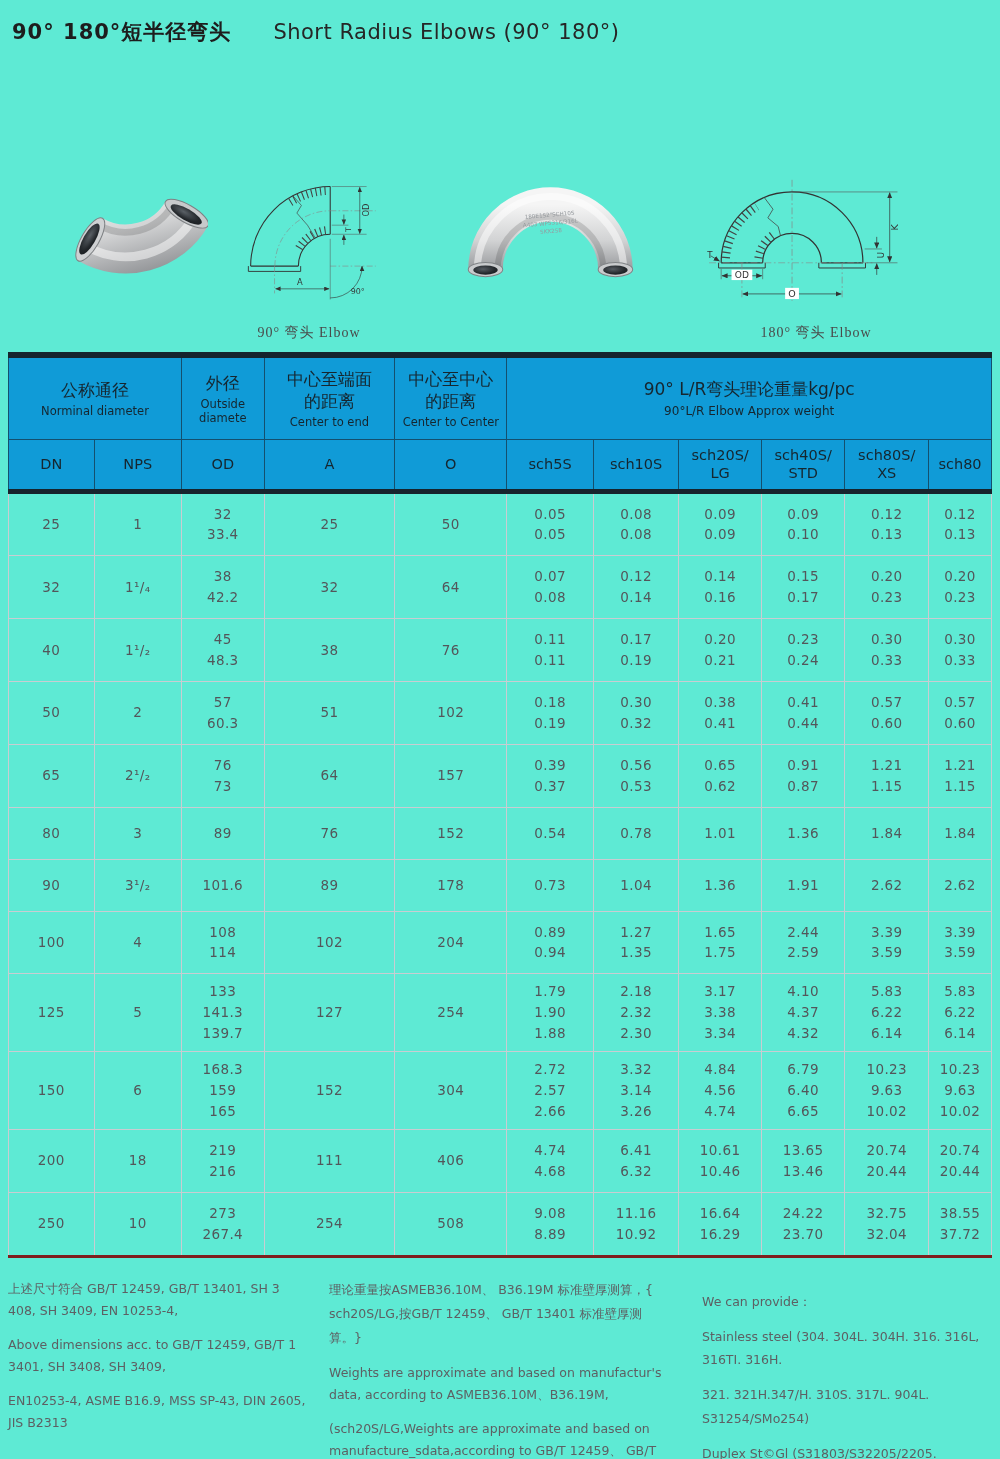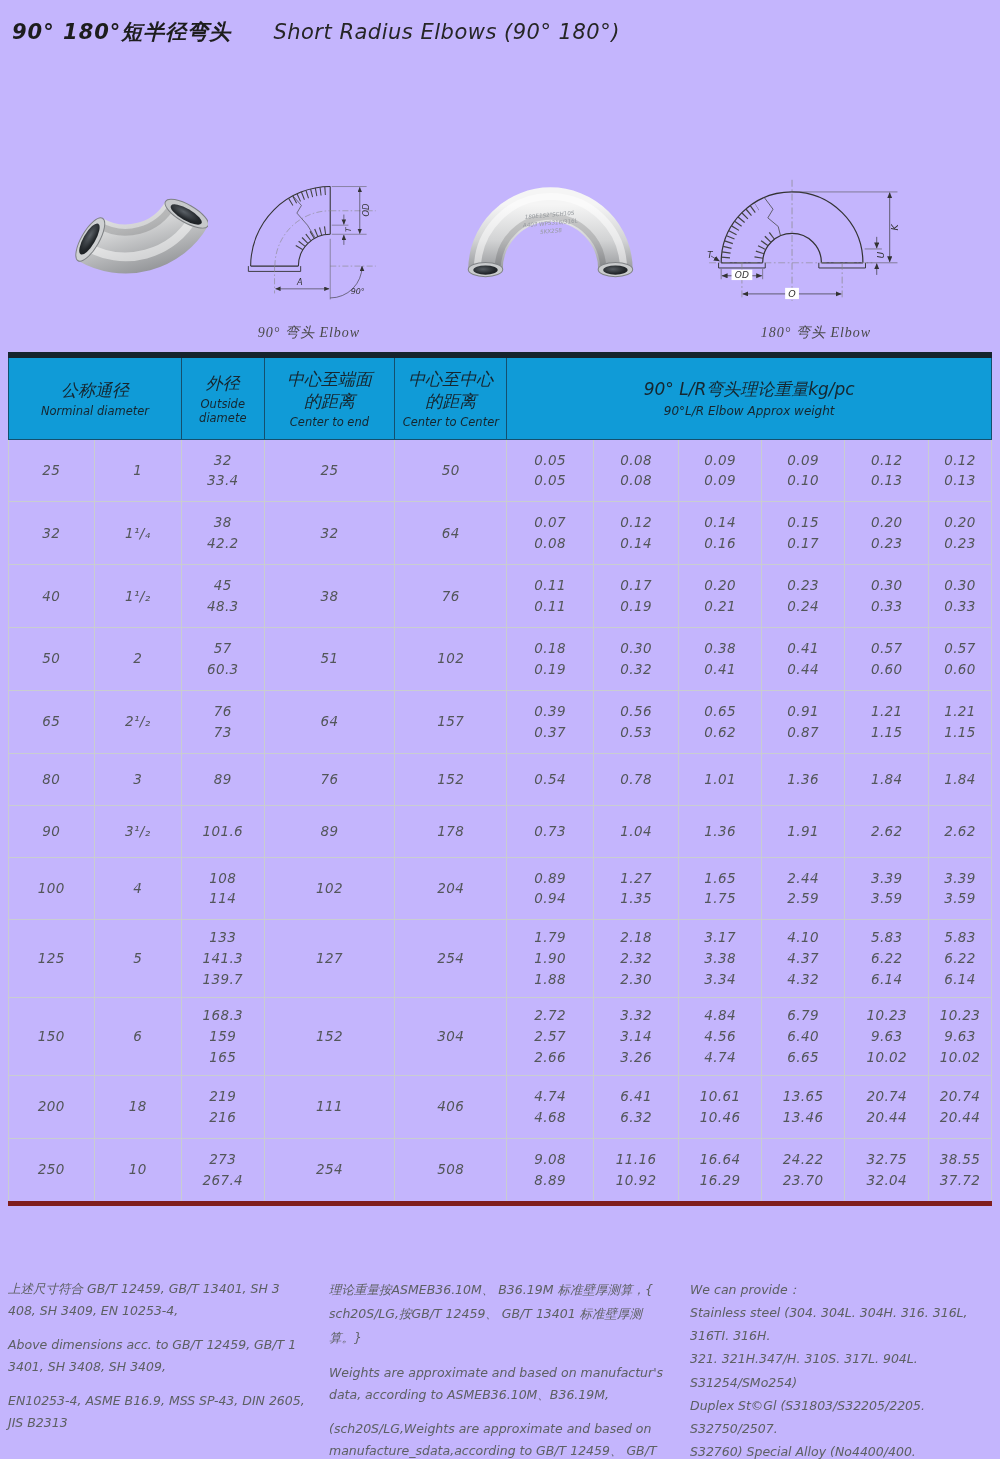--- a/index.html
+++ b/index.html
@@ -1,35 +1,35 @@
 <!DOCTYPE html>
 <html><head>
 <meta charset="utf-8">
 <style>
   * { margin:0; padding:0; box-sizing:border-box; }
   html,body { background:#ffffff; }
   body { font-family:"DejaVu Sans","Liberation Sans",sans-serif; color:#3c4043; }
-  .page { position:relative; width:1000px; height:1459px; background:#c4b5fd; overflow:hidden;font-style:italic; }
+  .page { position:relative; width:1000px; height:1459px; background:#5eead4; overflow:hidden; }
 
   
   .title-row { position:absolute; top:18px; left:12px; white-space:nowrap; }
   .title-zh { font-size:21px; font-weight:700; color:#1d1d1d; letter-spacing:1px; }
   .title-en { font-size:21px; font-weight:400; color:#262626; margin-left:42px; letter-spacing:0.5px; }
 
   
   .figures { position:absolute; top:0; left:0; width:1000px; height:345px; }
   .fig { position:absolute; }
   .fig-caption { position:absolute; top:305px; font-family:"Liberation Serif","DejaVu Serif",serif;
                  font-size:14px; color:#4a4a4a; letter-spacing:1px; text-align:center;margin-top:19px; }
   svg text { font-family:"DejaVu Sans","Liberation Sans",sans-serif; }
 
   
   .table-wrap { position:absolute; top:352px; left:8px; width:984px; }
   table { width:100%; border-collapse:collapse; table-layout:fixed;
-          border-top:6px solid #16242d; border-bottom:5px solid #7f1d1d; }
+          border-top:6px solid #16242d; border-bottom:3px solid #7f1d1d; }
   thead th { background:#109bd7; color:#16262f; font-weight:400; vertical-align:middle;
              border:1px solid #14506e; text-align:center; }
   thead tr.group-row th { height:84px; padding:6px 4px; }
   thead tr.sub-row th { height:52px; font-size:14.5px; white-space:pre-line; line-height:1.25;
                         border-bottom:5px solid #16242d; }
   .gh-zh { font-size:17px; white-space:pre-line; line-height:1.3; }
   .gh-en { font-size:11.5px; margin-top:3px; }
   .gh-big-zh { font-size:17px; }
   .gh-big-en { font-size:12px; margin-top:4px; }
   tbody td { border:1px solid #c9cdd1; text-align:center; vertical-align:middle;
@@ -37,21 +37,21 @@
              letter-spacing:0.4px; }
   tbody tr.lines-1 td { padding:15px 3px; }
   tbody tr.lines-2 td { padding:10px 3px; }
   tbody tr.lines-3 td { padding:7px 3px; }
 
   
   .notes { position:absolute; top:1278px; left:8px; width:984px; display:grid;
            grid-template-columns:300px 340px auto; column-gap:21px;
            font-size:12.5px; color:#5d6063; }
   .notes p { margin:0 0 13px; line-height:1.72; }
-  .notes .col3 p { margin:0; line-height:1.85; }
+  .notes .col3 p { margin:12px; line-height:1.85; }
   .notes .col2 p:first-child { line-height:1.9; }
 </style>
 </head>
 <body>
 
 <div class="page">
 
   <div class="title-row">
     <span class="title-zh">90° 180°短半径弯头</span><span class="title-en">Short Radius Elbows (90° 180°)</span>
   </div>
@@ -231,20 +231,36 @@
           <th>
             <div class="gh-zh">中心至中心
 的距离</div>
             <div class="gh-en">Center to Center</div>
           </th>
           <th colspan="6">
             <div class="gh-zh gh-big-zh">90° L/R弯头理论重量kg/pc</div>
             <div class="gh-en gh-big-en">90°L/R Elbow Approx weight</div>
           </th>
         </tr>
+        <tr class="sub-row">
+          <th>DN</th>
+          <th>NPS</th>
+          <th>OD</th>
+          <th>A</th>
+          <th>O</th>
+          <th>sch5S</th>
+          <th>sch10S</th>
+          <th>sch20S/
+LG</th>
+          <th>sch40S/
+STD</th>
+          <th>sch80S/
+XS</th>
+          <th>sch80</th>
+        </tr>
       </thead>
       <tbody>
           <tr class="lines-2">
             <td>25</td>
             <td>1</td>
             <td>32
 33.4</td>
             <td>25</td>
             <td>50</td>
             <td>0.05

